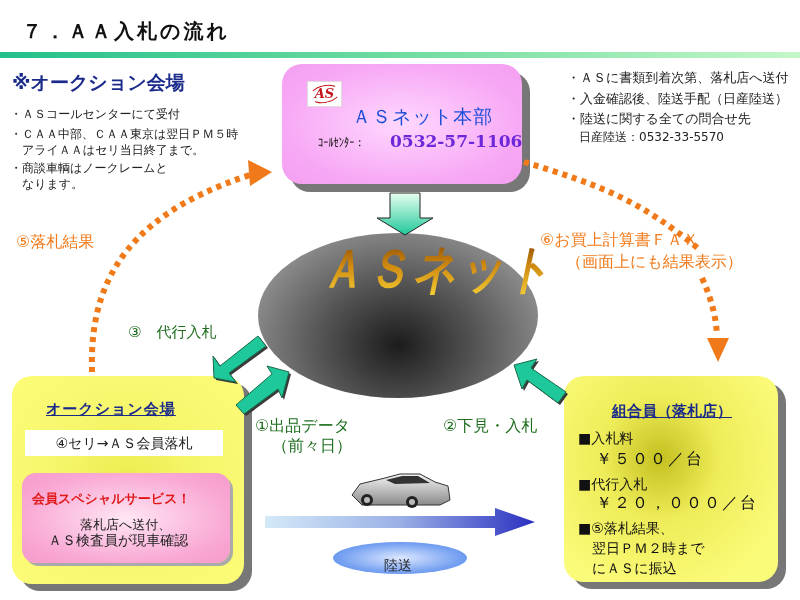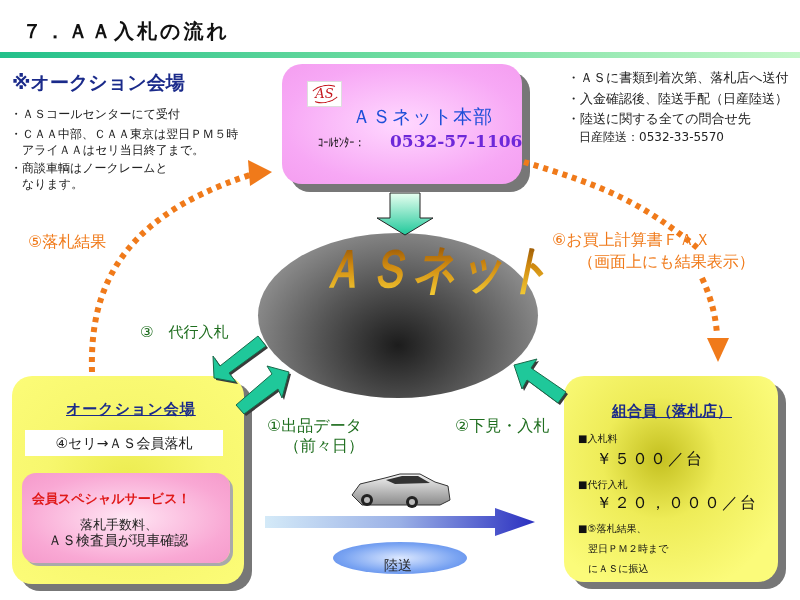--- a/index.html
+++ b/index.html
@@ -15,66 +15,66 @@
 
   
   #tl-heading { left: 12px; top: 70px; font-size: 19px; font-weight: bold; color: #1a2a8a; }
   .tl-note { font-size: 12px; color: #222; line-height: 16px; left: 10px; }
 
   
   #hq-shadow { left: 290px; top: 72px; width: 240px; height: 120px; border-radius: 20px; background: #777; }
   #hq-box { left: 282px; top: 64px; width: 240px; height: 120px; border-radius: 20px;
             background: radial-gradient(ellipse at center, #ffd8ff 0%, #f7a8f5 70%, #f49ef0 100%); }
   #as-logo { left: 307px; top: 81px; width: 35px; height: 26px; background: #fff; border: 1px solid #ddd;
-             color: #c4151c; font-family: "DejaVu Serif", serif; font-style: italic; font-weight: normal;
+             color: #c4151c; font-family: "DejaVu Serif", serif; font-style: italic; font-weight: bold;
              font-size: 13px; text-align: center; line-height: 24px; }
   #as-logo .swoosh { position: absolute; left: 2px; top: 3px; width: 30px; height: 18px; border: 1.5px solid #c4151c;
                      border-radius: 50%; border-left-color: transparent; border-right-color: transparent; transform: rotate(-12deg); }
   #hq-name { left: 352px; top: 104px; font-size: 19px; color: #1d4ed8; letter-spacing: 1px; }
   #hq-call-label { left: 318px; top: 135px; font-size: 13px; color: #111; transform: scaleX(0.8); transform-origin: left; }
   #hq-call-num { left: 390px; top: 131px; font-size: 17px; color: #6d28d9; font-weight: bold; font-family: "DejaVu Serif", serif; }
 
   
   .tr-note { font-size: 13px; color: #222; line-height: 16px; left: 528px; margin-left: 39px; }
 
   
   #center-ellipse { left: 258px; top: 233px; width: 280px; height: 165px; border-radius: 50%;
                     background: radial-gradient(ellipse at 50% 68%, #1c1c1c 0%, #555 40%, #8a8a8a 75%, #909090 100%); }
   #center-label { left: 320px; top: 240px; font-size: 44px; font-weight: bold; font-style: italic;
                   color: #e8b020; letter-spacing: 2px;
                   background: linear-gradient(to bottom, #7a3c00 0%, #d08a10 45%, #ffe040 100%);
                   -webkit-background-clip: text; background-clip: text; -webkit-text-fill-color: transparent;
                   transform: scaleY(1.2); }
 
   
-  .step { font-size: 15px; margin-left: 12px; }
+  .step { font-size: 15px; }
   .orange { color: #f07a1a; }
   .green { color: #1f6e1f; }
 
   
   #auc-shadow { left: 20px; top: 383px; width: 232px; height: 208px; border-radius: 20px; background: #777; }
   #auc-box { left: 12px; top: 376px; width: 232px; height: 208px; border-radius: 20px;
              background: radial-gradient(ellipse at center, #ecec50 0%, #f7f76e 50%, #fcfc78 100%); }
   #auc-title { left: 46px; top: 400px; font-size: 15px; font-weight: bold; color: #1a2a8a;
-               text-decoration: underline; letter-spacing: 1px; margin-left: 20px; }
+               text-decoration: underline; letter-spacing: 1px; }
   #auc-sub { left: 25px; top: 430px; width: 198px; height: 26px; background: #fff; font-size: 14px;
              color: #222; line-height: 26px; text-align: center; }
   #svc-box { left: 22px; top: 473px; width: 208px; height: 90px; border-radius: 14px;
              background: radial-gradient(ellipse at center, #ffe6f4 0%, #f9a8d4 70%, #f59acb 100%);
              box-shadow: 3px 3px 0 #aaa; }
   #svc-title { left: 32px; top: 490px; font-size: 13px; font-weight: bold; color: #e01818; }
   .svc-line { font-size: 13px; color: #222; }
 
   
   #mem-shadow { left: 572px; top: 383px; width: 214px; height: 206px; border-radius: 20px; background: #777; }
   #mem-box { left: 564px; top: 376px; width: 214px; height: 206px; border-radius: 20px;
              background: radial-gradient(ellipse at 45% 40%, #c4c020 0%, #eeec58 35%, #fbfb7a 80%); }
   #mem-title { left: 612px; top: 402px; font-size: 15px; font-weight: bold; color: #1a2a8a;
                text-decoration: underline; }
-  .mem-line { font-size: 10px; color: #111; left: 578px; line-height: 17px; }
+  .mem-line { font-size: 14px; color: #111; left: 578px; line-height: 17px; }
   .mem-amt { font-size: 16px; letter-spacing: 2px; font-family: Liberation Mono, monospace; }
 
   
   #transport-oval { left: 333px; top: 542px; width: 134px; height: 32px; border-radius: 50%;
                     background: radial-gradient(ellipse at center, #dce8ff 0%, #7aa4f2 60%, #4f80e8 100%); }
   #transport-label { left: 384px; top: 549px; font-size: 14px; color: #222; margin-top: 8px; }
 
   svg#overlay { position: absolute; left: 0; top: 0; }
 </style>
 </head>
@@ -115,21 +115,21 @@
 <div class="abs step green" style="left:255px;top:416px;font-size:16px">①出品データ</div>
 <div class="abs step green" style="left:272px;top:436px;font-size:16px">（前々日）</div>
 <div class="abs step green" style="left:443px;top:416px;font-size:16px">②下見・入札</div>
 
 <div id="auc-shadow" class="abs"></div>
 <div id="auc-box" class="abs"></div>
 <div id="auc-title" class="abs">オークション会場</div>
 <div id="auc-sub" class="abs">④セリ→ＡＳ会員落札</div>
 <div id="svc-box" class="abs"></div>
 <div id="svc-title" class="abs">会員スペシャルサービス！</div>
-<div class="abs svc-line" style="left:80px;top:516px">落札手数料、</div>
+<div class="abs svc-line" style="left:80px;top:516px">落札店へ送付、</div>
 <div class="abs svc-line" style="left:48px;top:532px;font-size:14px">ＡＳ検査員が現車確認</div>
 
 <div id="mem-shadow" class="abs"></div>
 <div id="mem-box" class="abs"></div>
 <div id="mem-title" class="abs">組合員（落札店）</div>
 <div class="abs mem-line" style="top:430px">■入札料</div>
 <div class="abs mem-line mem-amt" style="top:452px">　￥５００／台</div>
 <div class="abs mem-line" style="top:476px">■代行入札</div>
 <div class="abs mem-line mem-amt" style="top:496px">　￥２０，０００／台</div>
 <div class="abs mem-line" style="top:520px">■⑤落札結果、</div>

